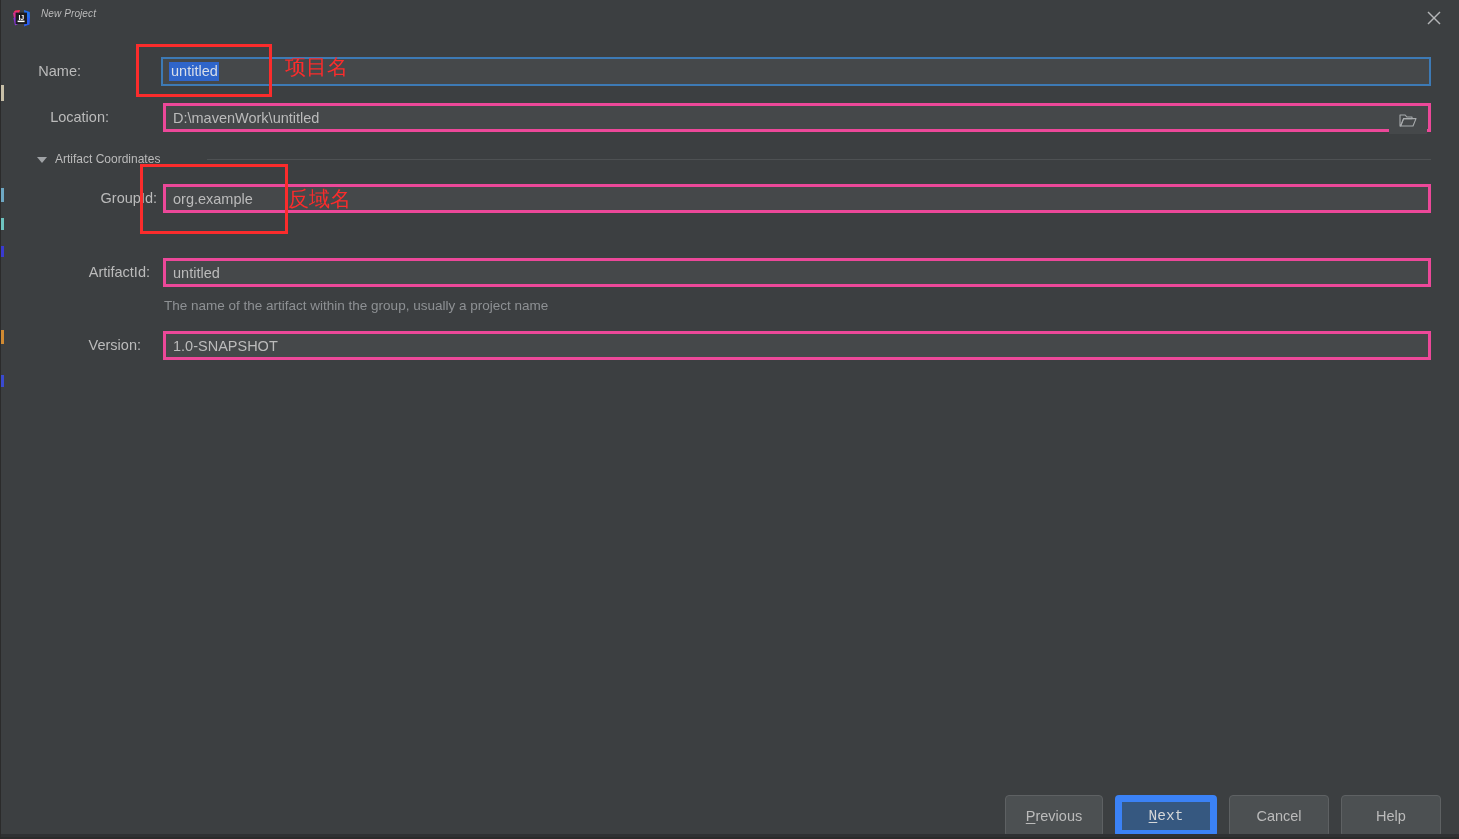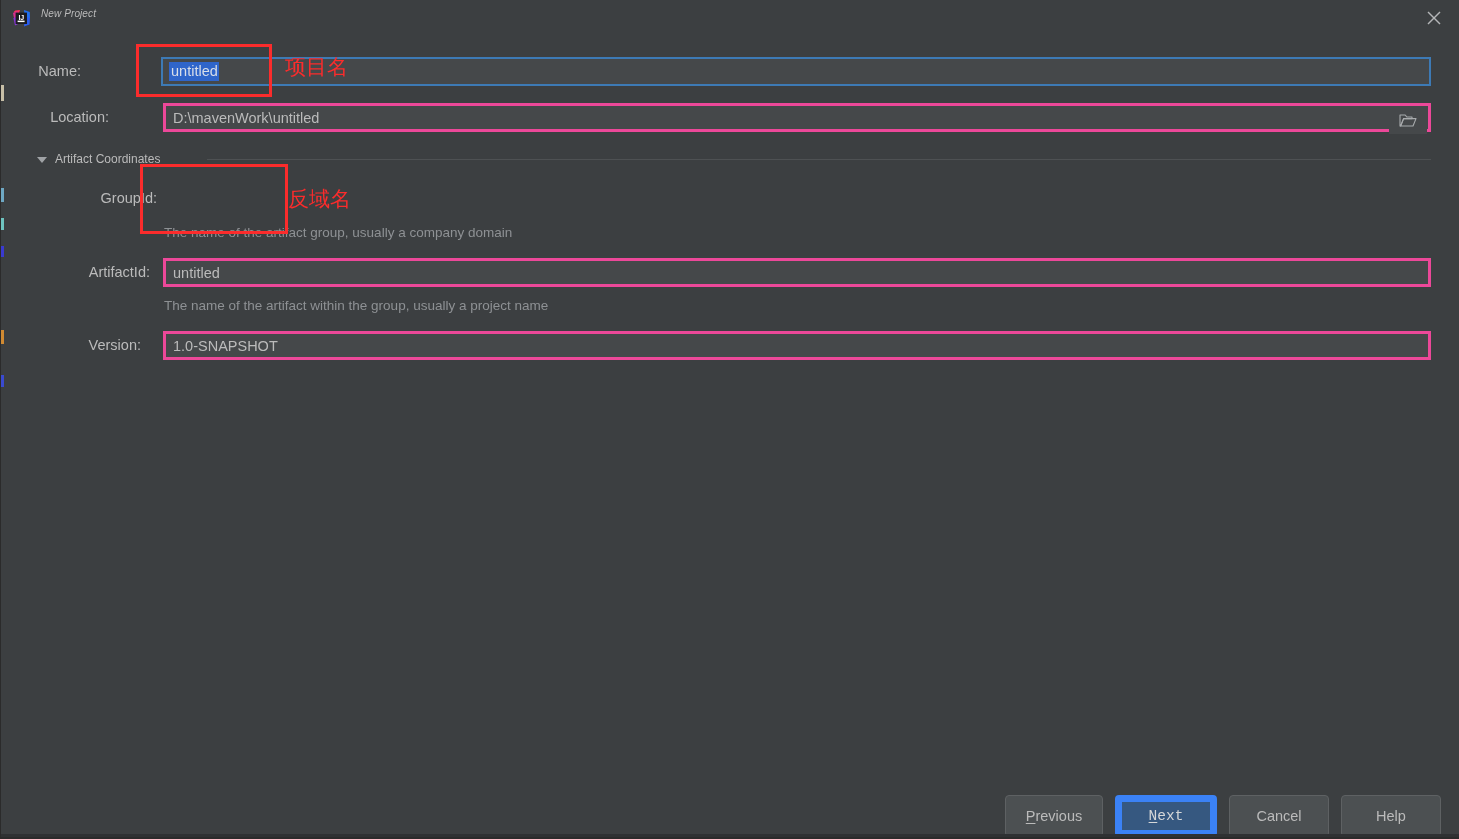--- a/index.html
+++ b/index.html
@@ -197,21 +197,23 @@
     </div>
   </div>
 
   <div id="ac-header">
     <span id="ac-arrow"></span>
     <span id="ac-title">Artifact Coordinates</span>
   </div>
   <div id="ac-line"></div>
 
   <div class="label" style="left:0px; top:190px; width:145px;margin-left:11px;">GroupId:</div>
-  <div class="hint" style="left:163px; top:225px;">The name of the artifact group, usually a company domain</div>
+  <div class="field" style="left:162px; top:184px; width:1268px;">
+    <span>org.example</span>
+  </div>
 
   <div class="label" style="left:4px; top:264px; width:145px;">ArtifactId:</div>
   <div class="field" style="left:162px; top:258px; width:1268px;">
     <span>untitled</span>
   </div>
   <div class="hint" style="left:163px; top:298px;">The name of the artifact within the group, usually a project name</div>
 
   <div class="label" style="left:0px; top:337px; width:140px;">Version:</div>
   <div class="field" style="left:162px; top:331px; width:1268px;">
     <span>1.0-SNAPSHOT</span>

